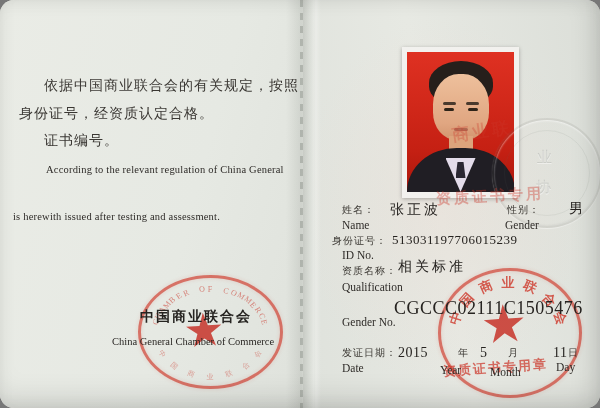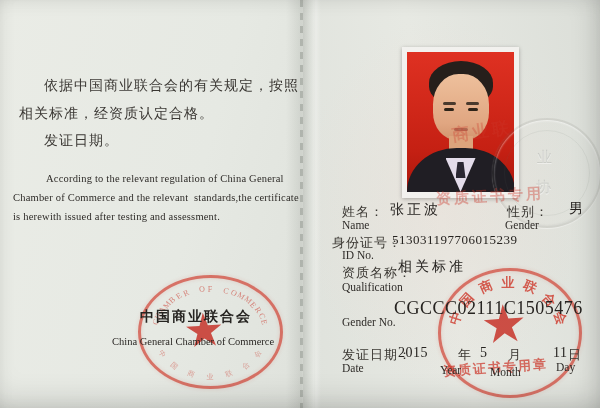--- a/index.html
+++ b/index.html
@@ -1,40 +1,40 @@
 <!DOCTYPE html>
 <html><head>
 <meta charset="utf-8">
 <style>
   html,body{margin:0;padding:0;background:#777;}
   .stage{
     position:relative;width:600px;height:408px;overflow:hidden;
     background:linear-gradient(100deg,#e9ebe5 0%,#e4e7e1 55%,#dde0da 100%);
-    font-family:"Liberation Serif","DejaVu Serif",serif;color:#2f2c28;
+    font-family:"Liberation Serif","DejaVu Serif",serif;color:#2f2c28;border-radius:14px;
   }
   .vignette{position:absolute;inset:0;pointer-events:none;z-index:9;
     box-shadow:inset 0 -20px 34px -20px rgba(0,0,0,.22),
                inset -16px 0 30px -16px rgba(0,0,0,.18),
                inset 0 12px 26px -18px rgba(0,0,0,.10),
                inset 12px 0 22px -18px rgba(0,0,0,.08);}
   .page-left{position:absolute;left:0;top:0;width:302px;height:408px;
     background:linear-gradient(105deg,#eaece6 0%,#e6e9e3 60%,#dfe2dc 100%);}
   .page-right{position:absolute;left:314px;top:0;width:286px;height:408px;
     background:linear-gradient(80deg,#dfe2dc 0%,#e7e9e3 45%,#dbded8 100%);}
   .page-right:after{content:"";position:absolute;inset:0;
     background:radial-gradient(ellipse at 45% 50%, rgba(236,213,203,.28), rgba(236,213,203,0) 65%);}
   .edge-shade{position:absolute;left:286px;top:0;width:14px;height:408px;z-index:2;
     background:linear-gradient(90deg,rgba(0,0,0,0) 0%,rgba(60,66,58,.10) 100%);}
   .edge-tear{position:absolute;left:300px;top:0;width:3px;height:408px;z-index:3;
     background:repeating-linear-gradient(180deg,rgba(125,131,123,.5) 0 7px,rgba(125,131,123,.18) 7px 13px);}
   .fold-shadow{position:absolute;left:303px;top:0;width:18px;height:408px;z-index:2;
     background:linear-gradient(90deg,rgba(85,90,83,.20) 0%,rgba(85,90,83,.06) 40%,rgba(255,255,255,.28) 72%,rgba(255,255,255,0) 100%);}
   .cn{position:absolute;font-size:14px;letter-spacing:1px;color:#3a3733;font-weight:500;z-index:4;}
   .en-line{position:absolute;font-size:10.5px;color:#2e2b28;white-space:pre;z-index:4;letter-spacing:.2px;}
-  .lbl-cn{position:absolute;font-size:13px;letter-spacing:1px;color:#3a3732;z-index:4;}
+  .lbl-cn{position:absolute;font-size:10px;letter-spacing:1px;color:#3a3732;z-index:4;}
   .lbl-en{position:absolute;font-size:11.5px;color:#2e2b28;z-index:4;}
   .val{position:absolute;font-size:14px;color:#262320;z-index:4;letter-spacing:.5px;}
   .val-cn{letter-spacing:3px;}
   .stamp{position:absolute;border-radius:50%;z-index:3;}
   .stamp-ring{position:absolute;inset:0;border-radius:50%;border:3px solid rgba(208,62,48,.70);
     box-shadow:0 0 4px rgba(208,62,48,.15), inset 0 0 4px rgba(208,62,48,.15);}
   .stamp-star{position:absolute;color:rgba(198,44,34,.82);z-index:1;line-height:1;
     font-family:"DejaVu Sans",sans-serif;transform:translate(-50%,-50%) rotate(-4deg);}
   .arc{position:absolute;inset:0;}
   .arc span{position:absolute;font-family:"Liberation Serif",serif;}
@@ -76,25 +76,24 @@
   .stamp-center-label{position:absolute;left:443px;top:359px;font-size:13px;letter-spacing:2px;
     color:rgba(204,54,42,.72);transform:rotate(-4deg);z-index:3;font-weight:bold;}
 </style>
 </head>
 <body>
 
 <div class="stage">
 
   <div class="page-left">
     <div class="cn" style="left:44px;top:77px">依据中国商业联合会的有关规定，按照</div>
-    <div class="cn" style="left:19px;top:105px">相关标准，经资质认定合格。</div>
-    <div class="cn" style="left:44px;top:132px">发证日期。</div>
-
-    <div class="en-line" style="left:46px;top:173px">According to the relevant regulation of China General</div>
-    <div class="en-line" style="left:13px;top:192px">Chamber of Commerce and the relevant  standards,the certificate</div>
+    <div class="cn" style="left:19px;top:105px">身份证号，经资质认定合格。</div>
+    <div class="cn" style="left:44px;top:132px">证书编号。</div>
+
+    <div class="en-line" style="left:46px;top:164px">According to the relevant regulation of China General</div>
     <div class="en-line" style="left:13px;top:211px">is herewith issued after testing and assessment.</div>
 
     <div class="stamp" style="left:138px;top:275px;width:145px;height:114px">
       <div class="stamp-ring"></div>
       <span class="stamp-star" style="left:66px;top:55px;font-size:46px">★</span>
       <div class="arc arc-red">
           <span style="left: 17.6634px; top: 47.3554px; font-size: 8px; transform: translate(-50%, -50%) rotate(-76deg);">C</span>
           <span style="left: 20.242px; top: 41.2014px; font-size: 8px; transform: translate(-50%, -50%) rotate(-67.5556deg);">H</span>
           <span style="left: 23.9428px; top: 35.4115px; font-size: 8px; transform: translate(-50%, -50%) rotate(-59.1111deg);">A</span>
           <span style="left: 28.6856px; top: 30.1114px; font-size: 8px; transform: translate(-50%, -50%) rotate(-50.6667deg);">M</span>

